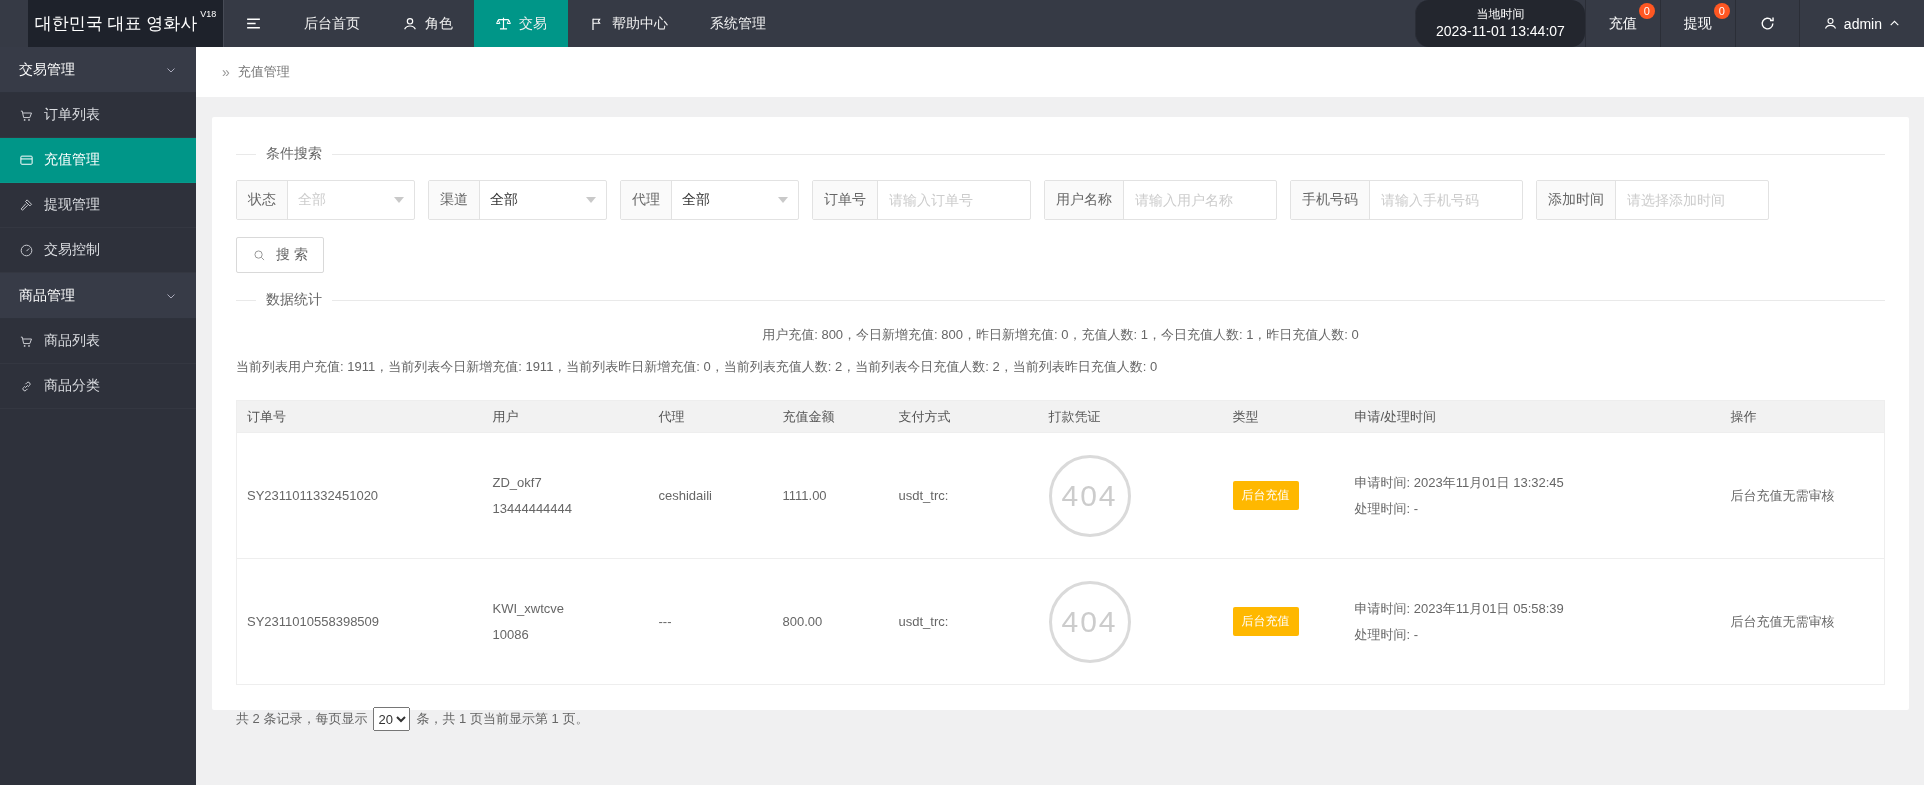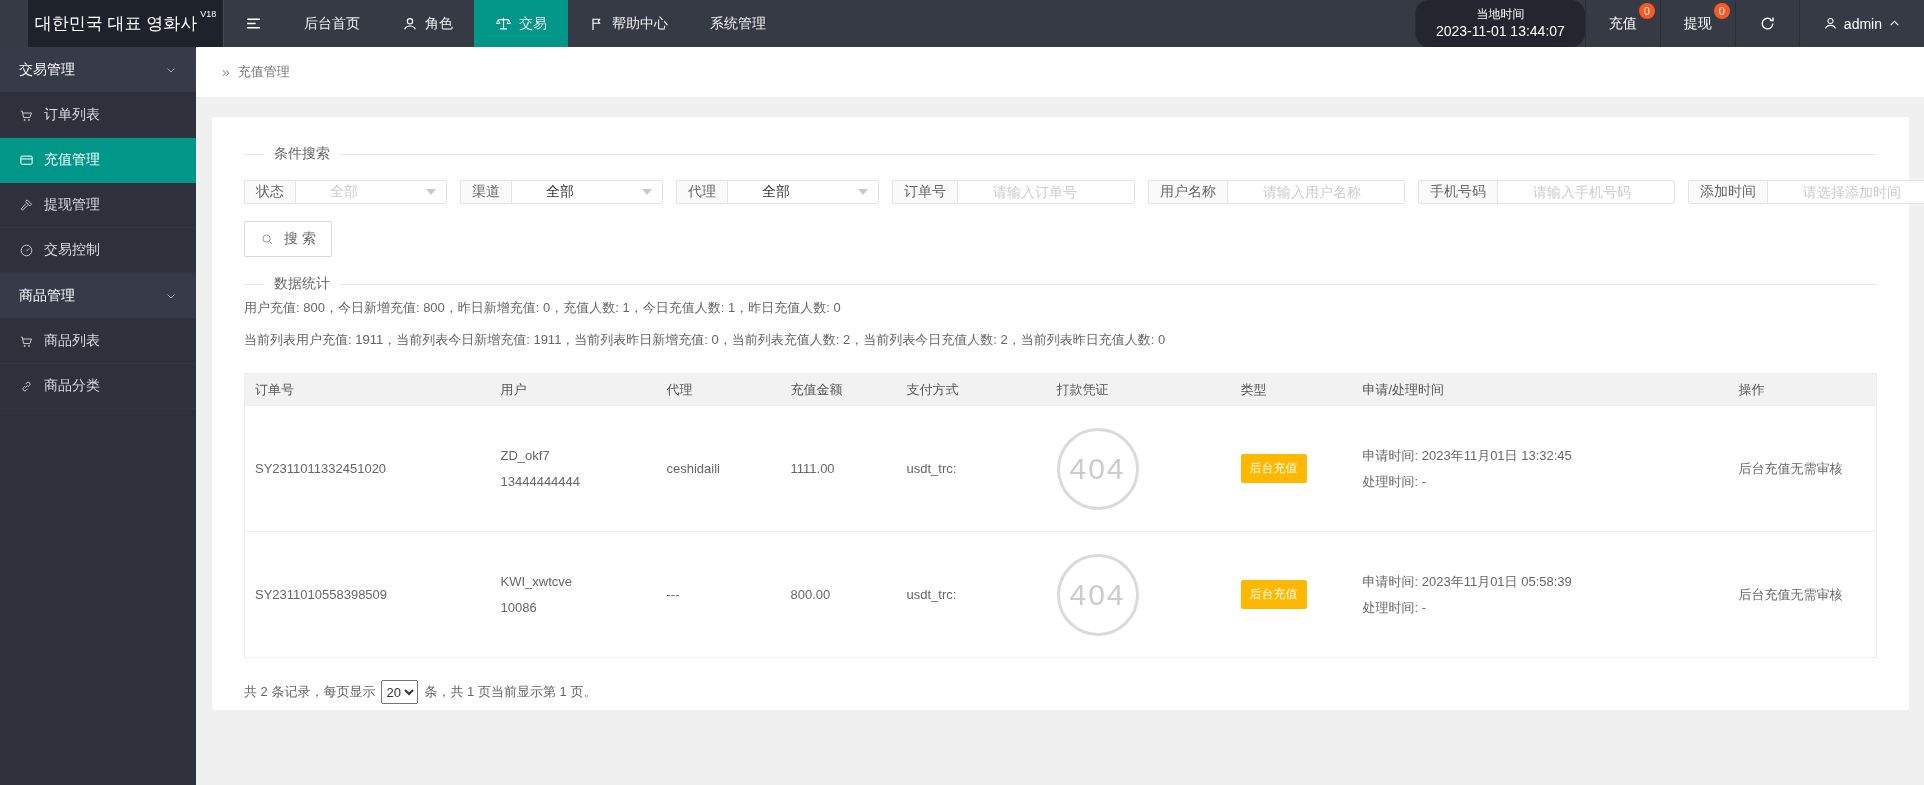--- a/index.html
+++ b/index.html
@@ -35,46 +35,46 @@
     font-size:14px; cursor:pointer; border-bottom:1px solid rgba(255,255,255,.03); }
   .sitem.active { background:#009688; color:#fff; }
   .sitem .icon { color:#c9cbd1; }
   .sitem.active .icon { color:#fff; }
 
   .main { flex:1; display:flex; flex-direction:column; min-width:0; }
   .breadcrumb { height:50px; background:#fff; display:flex; align-items:center; gap:8px;
     padding:0 26px; font-size:13px; color:#777; flex:none; }
   .crumb-icon { color:#999; font-size:14px; }
   .content { flex:1; padding:20px 15px 0 16px; }
-  .card { background:#fff; height:593px; padding:10px 32px 0; border-radius:2px; }
+  .card { background:#fff; height:593px; padding:10px 24px 0; border-radius:2px; }
 
   
   fieldset.fset { border:none; border-top:1px solid #e9e9e9; margin:18px 0 0; padding:0; }
   fieldset.fset legend { margin-left:20px; padding:0 10px; color:#666; font-size:14px; }
 
   
   .filter-row { display:flex; gap:13px; margin-top:17px; }
-  .grp { display:flex; height:24px; border:1px solid #e2e2e2; border-radius:2px; background:#fff;gap:24px; }
+  .grp { display:flex; height:40px; border:1px solid #e2e2e2; border-radius:2px; background:#fff; }
   .grp-label { display:flex; align-items:center; padding:0 11px; background:#fafafa;
     border-right:1px solid #e2e2e2; color:#666; font-size:14px; white-space:nowrap; }
   .grp-value { display:flex; align-items:center; justify-content:space-between; width:126px;
     padding:0 10px; font-size:14px; color:#333; cursor:pointer; }
   .grp-value.muted { color:#ccc; }
   .caret-down { width:0; height:0; border-left:5px solid transparent; border-right:5px solid transparent;
     border-top:6px solid #c9c9c9; }
   .grp input { border:none; outline:none; width:152px; padding:0 11px; font-size:14px; color:#333; background:transparent; }
   .grp input::placeholder { color:#ccc; }
 
   .search-btn { margin-top:17px; display:inline-flex; align-items:center; gap:9px; height:36px;
     padding:0 15px; background:#fff; border:1px solid #d9d9d9; border-radius:2px; font-size:14px;
     color:#666; cursor:pointer; }
 
   
   .stats-line { margin-top:14px; font-size:13px; color:#666; }
-  .stats-line.first { margin-top:6px; }
+  .stats-line.first { margin-top:17px;text-align:center; }
 
   
   .tbl { width:100%; border-collapse:collapse; margin-top:24px; border:1px solid #eee; table-layout:fixed; }
   .tbl th { background:#f2f2f2; font-weight:normal; text-align:left; font-size:13px; color:#555;
     height:32px; padding:0 10px; overflow:hidden; white-space:nowrap; }
   .tbl td { font-size:13px; color:#666; padding:0 10px; border-top:1px solid #eee; overflow:hidden; }
   .tbl tbody tr { height:126px; }
   .two-line div { line-height:26px; }
   .voucher { width:82px; height:82px; border:3px solid #dadada; border-radius:50%; display:flex;
     align-items:center; justify-content:center; font-size:30px; color:#ccc; letter-spacing:2px; }

